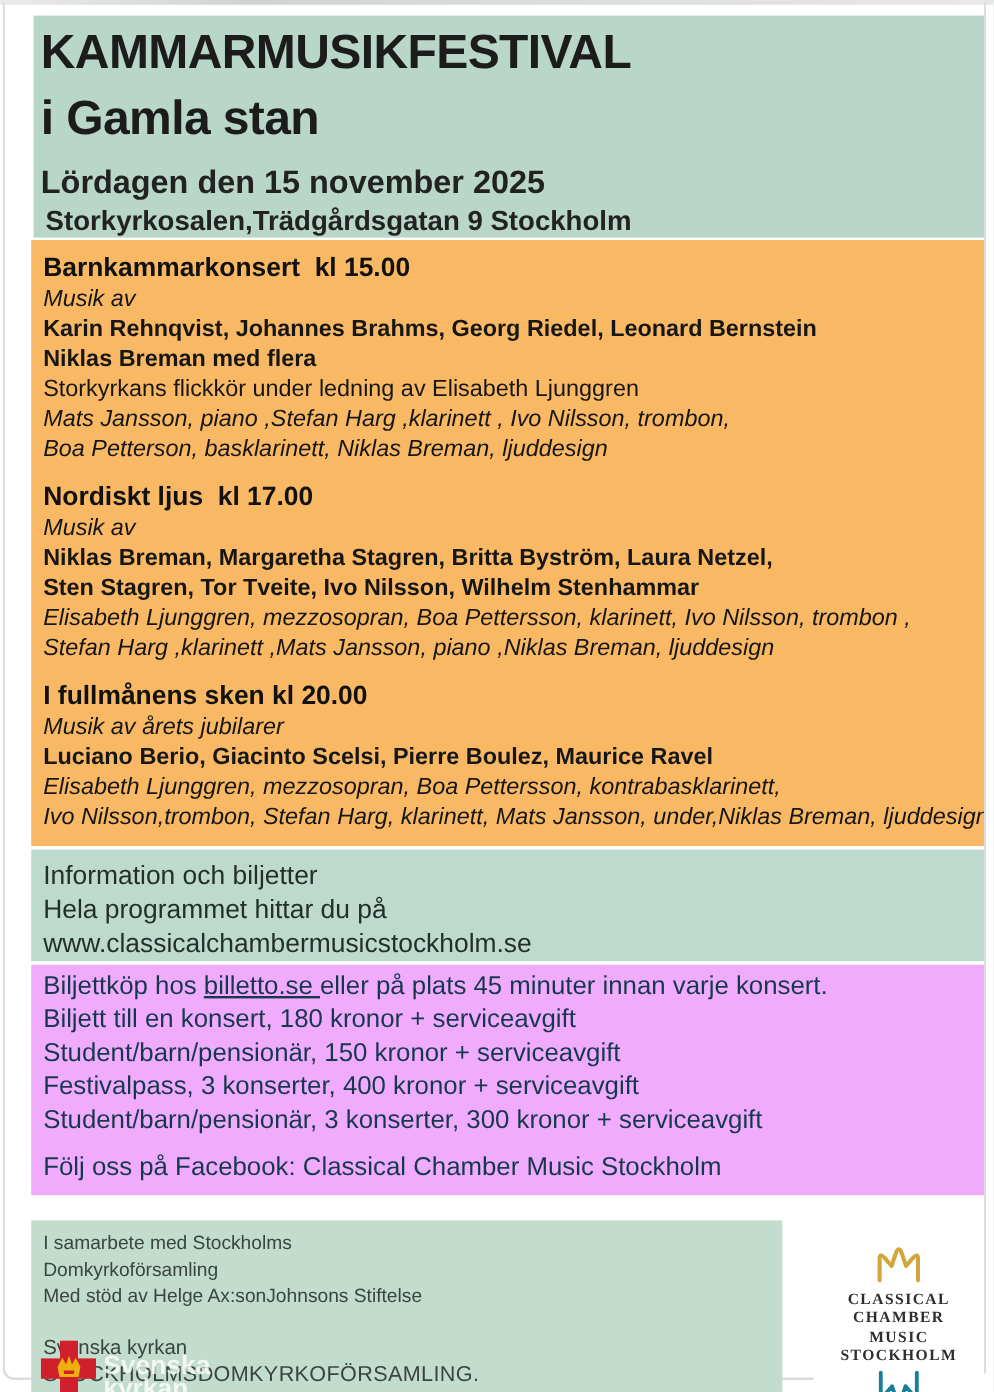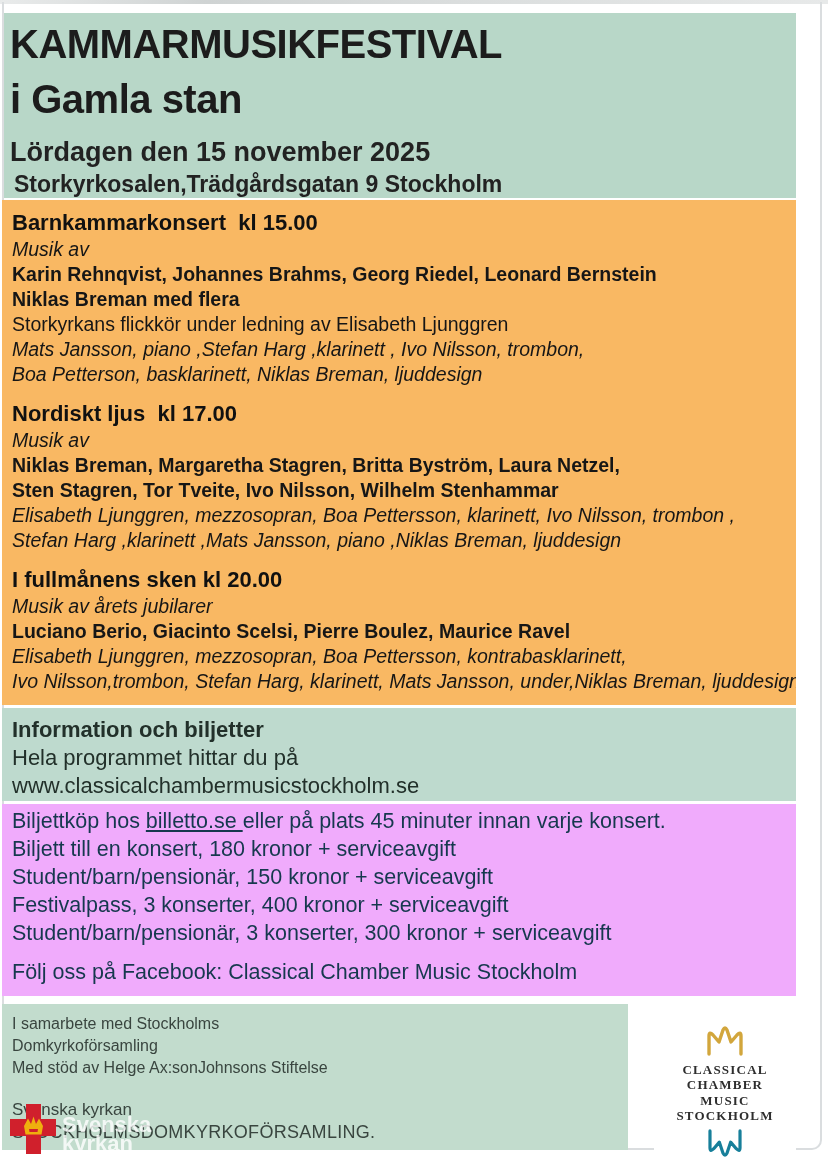--- a/index.html
+++ b/index.html
@@ -14,21 +14,21 @@
   .top-strip {
     position:absolute; top:0; left:0; width:828px; height:4px;
     background:linear-gradient(90deg,#e9ebeb 0%,#cfd3d3 25%,#dadddd 55%,#e7e9e9 100%);
   }
   .frame {
     position:absolute; left:2px; top:2px; width:820px; height:1148px;
     border:2px solid #dadddf; border-top:none;
     border-radius:0 0 10px 10px;
     pointer-events:none;
   }
-  .content { position:absolute; left:2px; top:13px; width:794px; }
+  .content { position:absolute; left:26px; top:13px; width:794px; }
 
   
   .header-block {
     background:#b8d7c8; margin-left:2px; width:792px; height:185px;
     padding:8px 6px 0 6px; overflow:hidden;
   }
   .title-line { font-size:40px; font-weight:bold; letter-spacing:-0.5px; line-height:46px; color:#1c1c1c; white-space:pre-wrap; }
   .title-line2 { margin-top:9px; }
   .date-line  { font-size:27px; font-weight:bold; margin-top:15px; color:#222; }
   .venue-line { font-size:23px; font-weight:bold; margin-top:3px; padding-left:4px; color:#222; }
@@ -42,34 +42,34 @@
   .concert + .concert { margin-top:13px; }
   .c-line { font-size:19.5px; line-height:25px; white-space:nowrap; color:#161616; }
   .c-italic { font-style:italic; }
   .c-bold   { font-weight:bold; }
 
   
   .info-block {
     background:#bedace; margin-top:3px; width:794px; height:93px;
     padding:8px 0 0 10px; overflow:hidden; color:#22302a;
   }
-  .info-heading { font-size:22px; font-weight:bold; line-height:28px; }
+  .info-heading { font-size:22px; font-weight:normal; line-height:28px; }
   .info-line { font-size:22px; line-height:28px; }
 
   
   .blue-block {
     background:#f0abfc; margin-top:3px; width:794px; height:192px;
     padding:3px 0 0 10px; overflow:hidden;
   }
   .t-line { font-size:21.5px; line-height:28px; color:#16384e; white-space:nowrap; }
   .t-link { text-decoration:underline; white-space:pre; cursor:pointer; }
   .t-facebook { margin-top:11px; }
 
   
-  .footer-row { margin-top:8px; width:794px; height:130px; display:flex;gap:26px; }
+  .footer-row { margin-top:21px; width:794px; height:130px; display:flex;gap:26px; }
   .footer-green {
     background:#c2dccd; width:626px; height:146px; position:relative;
     padding:9px 0 0 10px; color:#39453f;
   }
   .f-line  { font-size:16px; line-height:22px; }
   .church-lines { margin-top:19px; }
   .church-line1 { font-size:17px; line-height:23px; color:#39453f; }
   .church-line2 { font-size:18px; line-height:23px; color:#39453f; letter-spacing:0.3px; }
   .sk-logo { position:absolute; left:8px; bottom:-4px; display:flex; align-items:flex-end; }
   .sk-text { margin-left:6px; margin-bottom:1px; font-size:22px; line-height:19px; font-weight:bold; color:rgba(255,255,255,0.8); }

